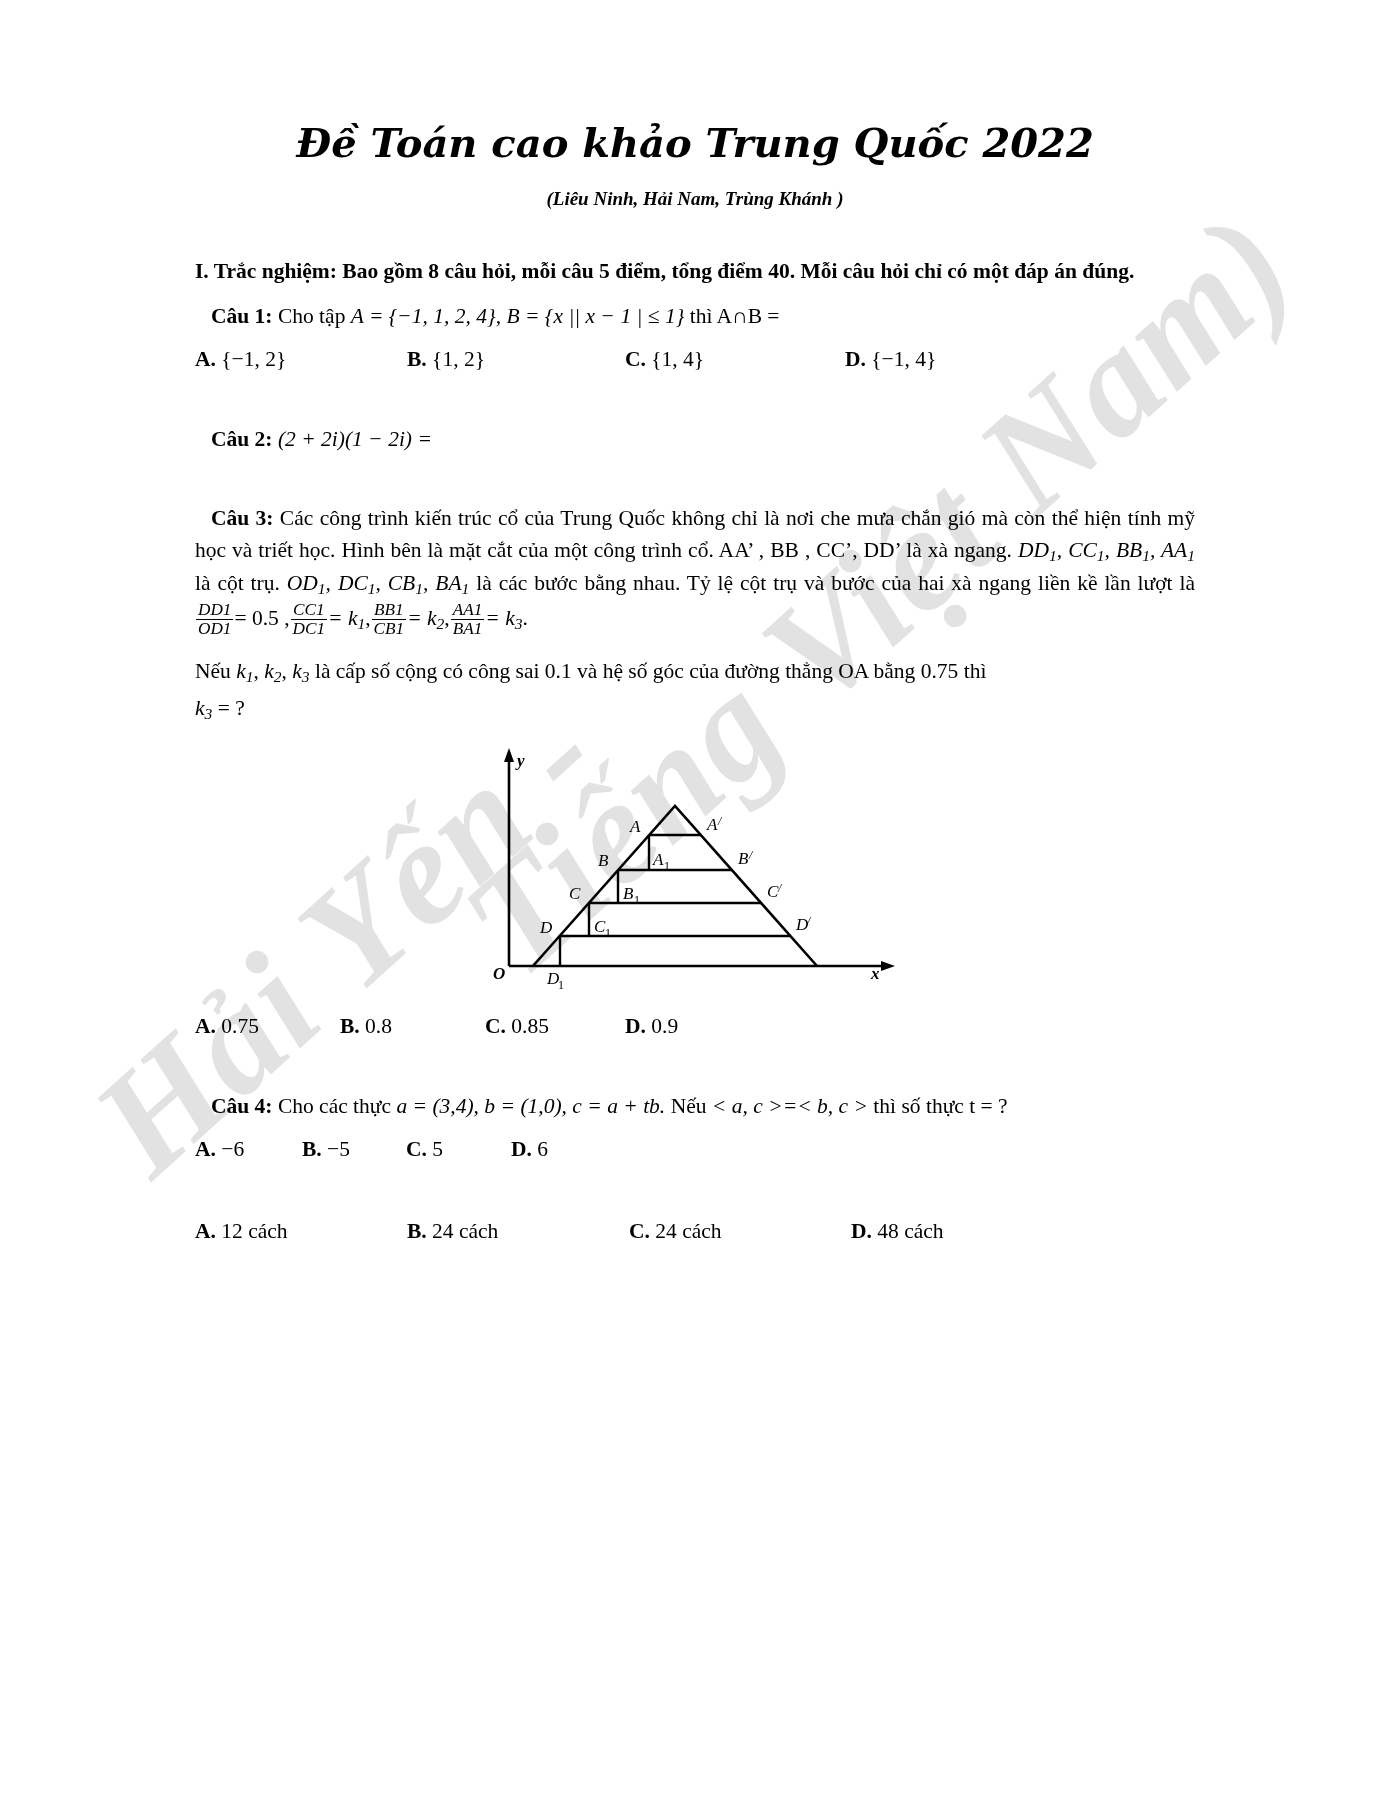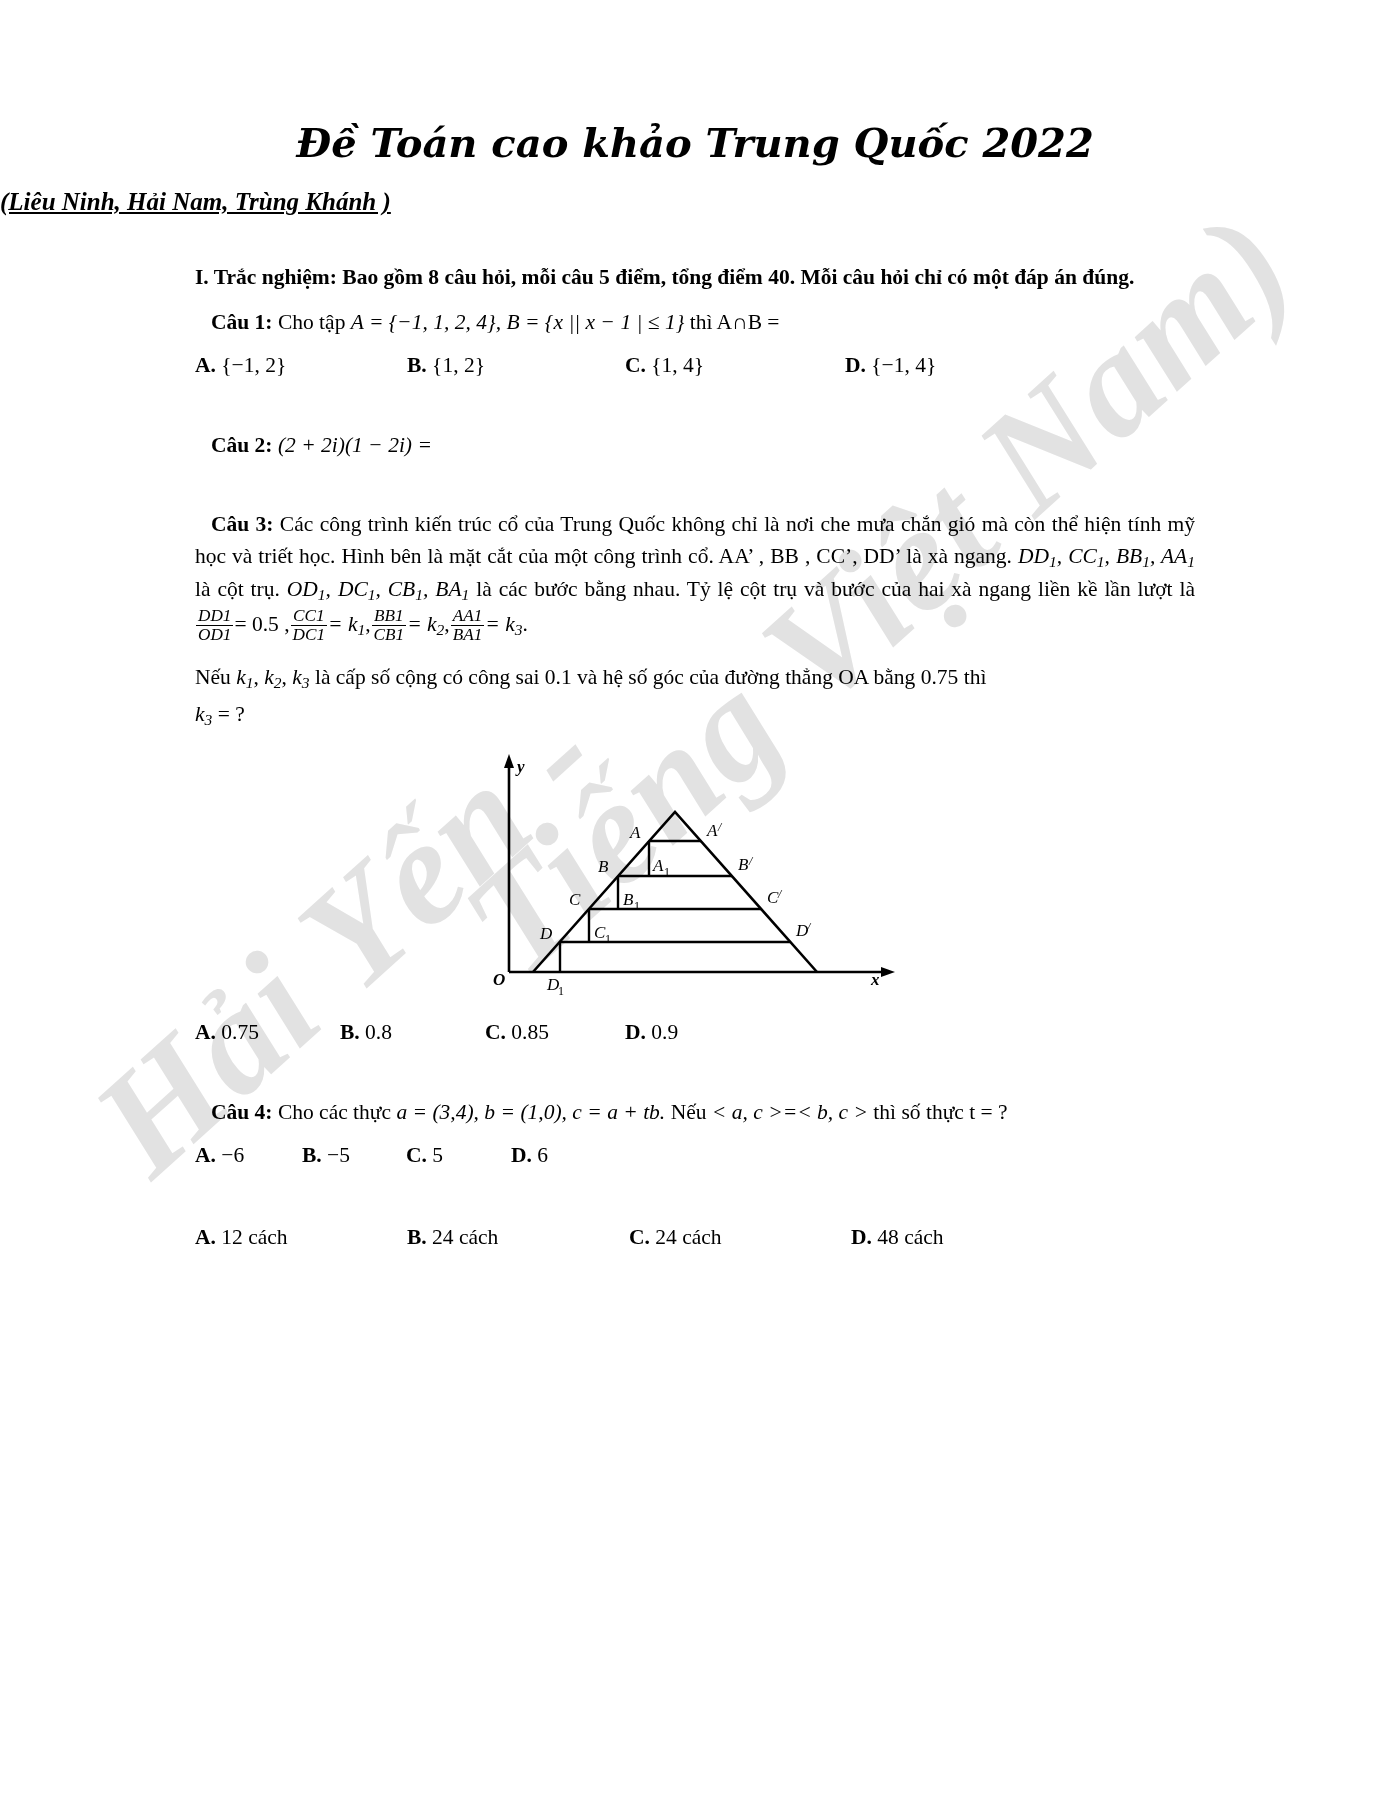--- a/index.html
+++ b/index.html
@@ -62,27 +62,26 @@
     text-align: center;
     font-family: "DejaVu Serif", "Liberation Serif", serif;
     font-style: italic;
     font-weight: bold;
     font-size: 40px;
     letter-spacing: 0px;
     padding-top: 120px;
     line-height: 1.15;
   }
   .subtitle {
-    text-align: left;
+    text-align: center;
     font-family: "Liberation Serif", "DejaVu Serif", serif;
     font-style: italic;
     font-weight: bold;
-    font-size: 25px;
+    font-size: 19px;
     padding-top: 22px;
-    text-decoration: underline;
   }
 
   .body-col {
     width: 1000px;
     margin: 0 auto;
     padding-top: 46px;
     font-size: 21.5px;
     line-height: 1.47;
   }
 

